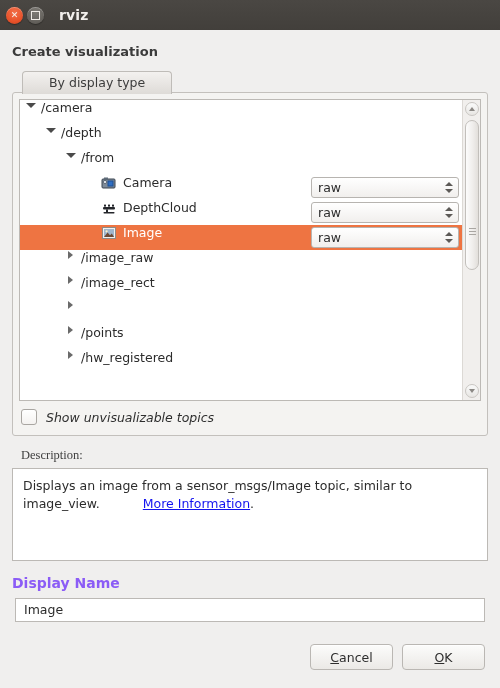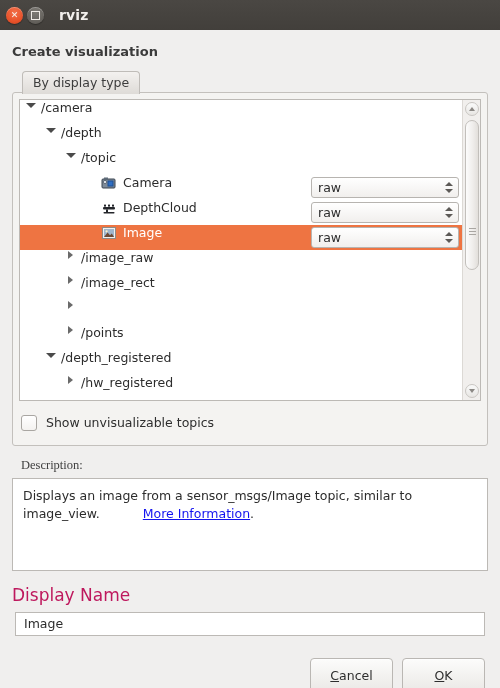--- a/index.html
+++ b/index.html
@@ -86,21 +86,21 @@
     display: flex;
     align-items: flex-end;
     height: 25px;
     position: relative;
     z-index: 3;
     padding-left: 10px;
   }
   .tab {
     height: 22px;
     line-height: 22px;
-    padding: 0 10px;
+    padding: 0 26px;
     font-size: 12.5px;
     border: 1px solid #bfbcb8;
     border-bottom: none;
     border-radius: 4px 4px 0 0;
     background: linear-gradient(to bottom, #f3f1ef 0%, #dedbd7 100%);
     color: #3d3d3d;
     position: relative;
     top: 1px;
     margin-right: -1px;
   }
@@ -290,24 +290,25 @@
   .vscroll .grip i {
     display: block;
     height: 1px;
     background: #a9a6a2;
     margin-bottom: 2px;
   }
 
   
   .checkrow {
     display: flex;
-    align-items: flex-start;
+    align-items: center;
     height: 24px;
-    padding-top: 14px;
+    padding-top: 4px;
     padding-left: 2px;
+    font-style: italic;
   }
   .cbox {
     width: 14px;
     height: 14px;
     border: 1px solid #a9a6a2;
     border-radius: 3px;
     background: linear-gradient(to bottom, #ffffff, #f4f2f0);
     flex: 0 0 auto;
   }
   .checkrow .cblabel {
@@ -334,23 +335,23 @@
     color: #2c2c2c;
   }
   .link {
     color: #1414ef;
     text-decoration: underline;
     margin-left: 39px;
   }
 
   
   .dn-label {
-    font-size: 17px;
-    font-weight: normal;
-    color: #be185d;
+    font-size: 14px;
+    font-weight: bold;
+    color: #8b5cf6;
     padding: 14px 0 7px 0;
   }
   .dn-input {
     height: 24px;
     border: 1px solid #bcb9b5;
     background: #ffffff;
     box-sizing: border-box;
     padding-left: 8px;
     font-size: 12.5px;
     color: #2c2c2c;
@@ -361,21 +362,21 @@
   
   .btnrow {
     display: flex;
     justify-content: flex-end;
     gap: 9px;
     padding-top: 22px;
     padding-right: 3px;
   }
   .btn {
     min-width: 83px;
-    height: 34px;
+    height: 26px;
     border: 1px solid #bab7b3;
     border-radius: 4px;
     background: linear-gradient(to bottom, #fcfcfb 0%, #ebe9e6 100%);
     font-size: 12.5px;
     color: #2e2e2e;
     display: flex;
     align-items: center;
     justify-content: center;
     box-sizing: border-box;
     box-shadow: 0 1px 0 rgba(255,255,255,.7) inset;
@@ -412,21 +413,21 @@
             <span>/camera</span>
           </div>
           <div class="trow">
             <span style="display: inline-block; flex: 0 0 auto; width: 26px;"></span>
             <span class="arrow down"></span>
             <span>/depth</span>
           </div>
           <div class="trow">
             <span style="display: inline-block; flex: 0 0 auto; width: 46px;"></span>
             <span class="arrow down"></span>
-            <span>/topic</span>
+            <span>/from</span>
           </div>
           <div class="trow">
             <span style="display: inline-block; flex: 0 0 auto; width: 66px;"></span>
             <span class="arrow none"></span>
             <span class="ticon">
               <svg width="16" height="16" viewBox="0 0 16 16">
                 <rect x="1" y="4" width="13" height="9" rx="1" fill="#7d8a99" stroke="#3a4450"></rect>
                 <rect x="7" y="6" width="5" height="5" fill="#2f6fc4" stroke="#1d4f95"></rect>
                 <circle cx="4" cy="7" r="1.6" fill="#e7ecf2" stroke="#46505c" stroke-width=".7"></circle>
                 <rect x="3" y="2.5" width="4" height="1.6" fill="#5d6a78"></rect>
@@ -496,25 +497,20 @@
           <div class="trow">
             <span style="display: inline-block; flex: 0 0 auto; width: 46px;"></span>
             <span class="arrow right"></span>
           </div>
           <div class="trow">
             <span style="display: inline-block; flex: 0 0 auto; width: 46px;"></span>
             <span class="arrow right"></span>
             <span>/points</span>
           </div>
           <div class="trow">
-            <span style="display: inline-block; flex: 0 0 auto; width: 26px;"></span>
-            <span class="arrow down"></span>
-            <span>/depth_registered</span>
-          </div>
-          <div class="trow">
             <span style="display: inline-block; flex: 0 0 auto; width: 46px;"></span>
             <span class="arrow right"></span>
             <span>/hw_registered</span>
           </div>
         </div>
       <div class="vscroll">
         <div class="sbtn top"></div>
         <div class="thumb"></div>
         <div class="grip">
             <i></i>

